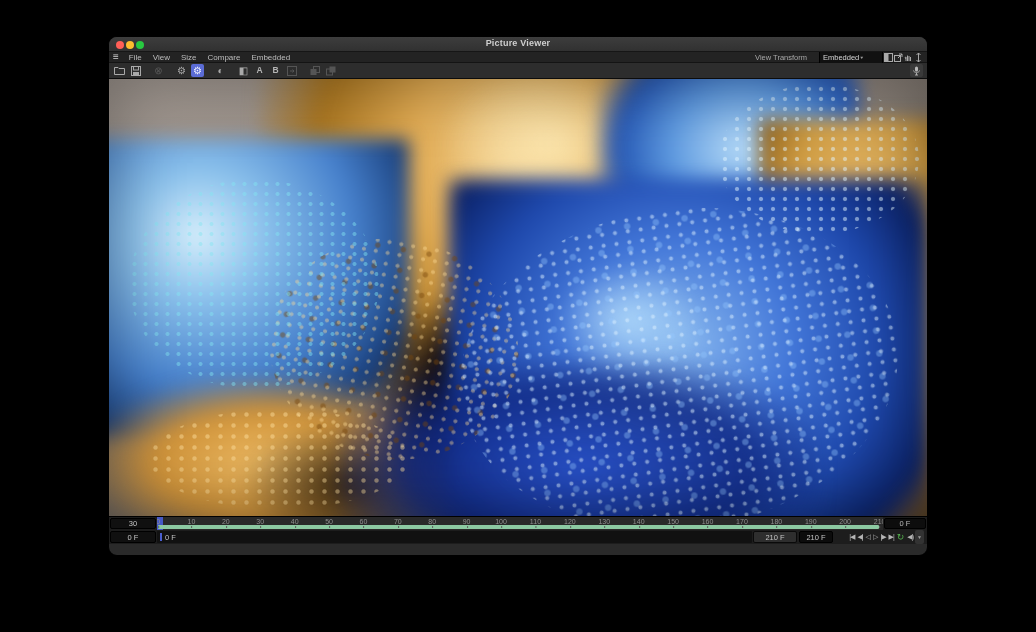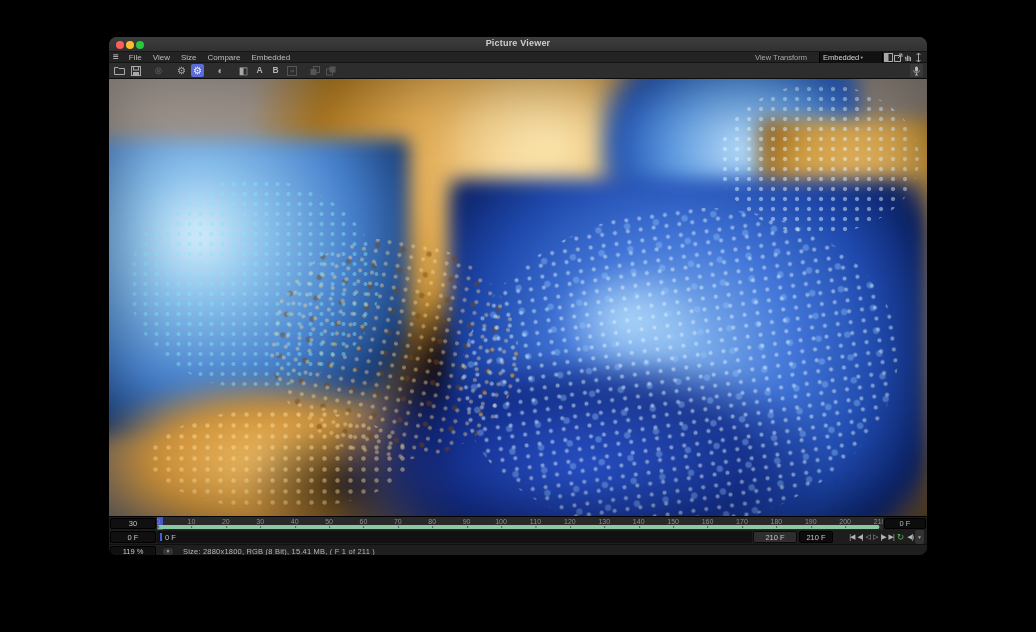--- a/index.html
+++ b/index.html
@@ -298,21 +298,14 @@
         <span class="tbtn">◁</span>
         <span class="tbtn">▷</span>
         <span class="tbtn">|▶</span>
         <span class="tbtn">▶|</span>
         <span class="tbtn green">↻</span>
         <span class="tbtn">◀)</span>
         <span class="tbtn small">▼</span>
       </div>
   </div>
 
-  <div class="statusbar">
-    <div class="zoombox">119 %</div>
-    <div class="zoom-chev">
-      <span>▼</span>
-    </div>
-    <div class="status-text">Size: 2880x1800, RGB (8 Bit), 15.41 MB,  ( F 1 of 211 )</div>
-  </div>
 
 </div>
 
 </body></html>

